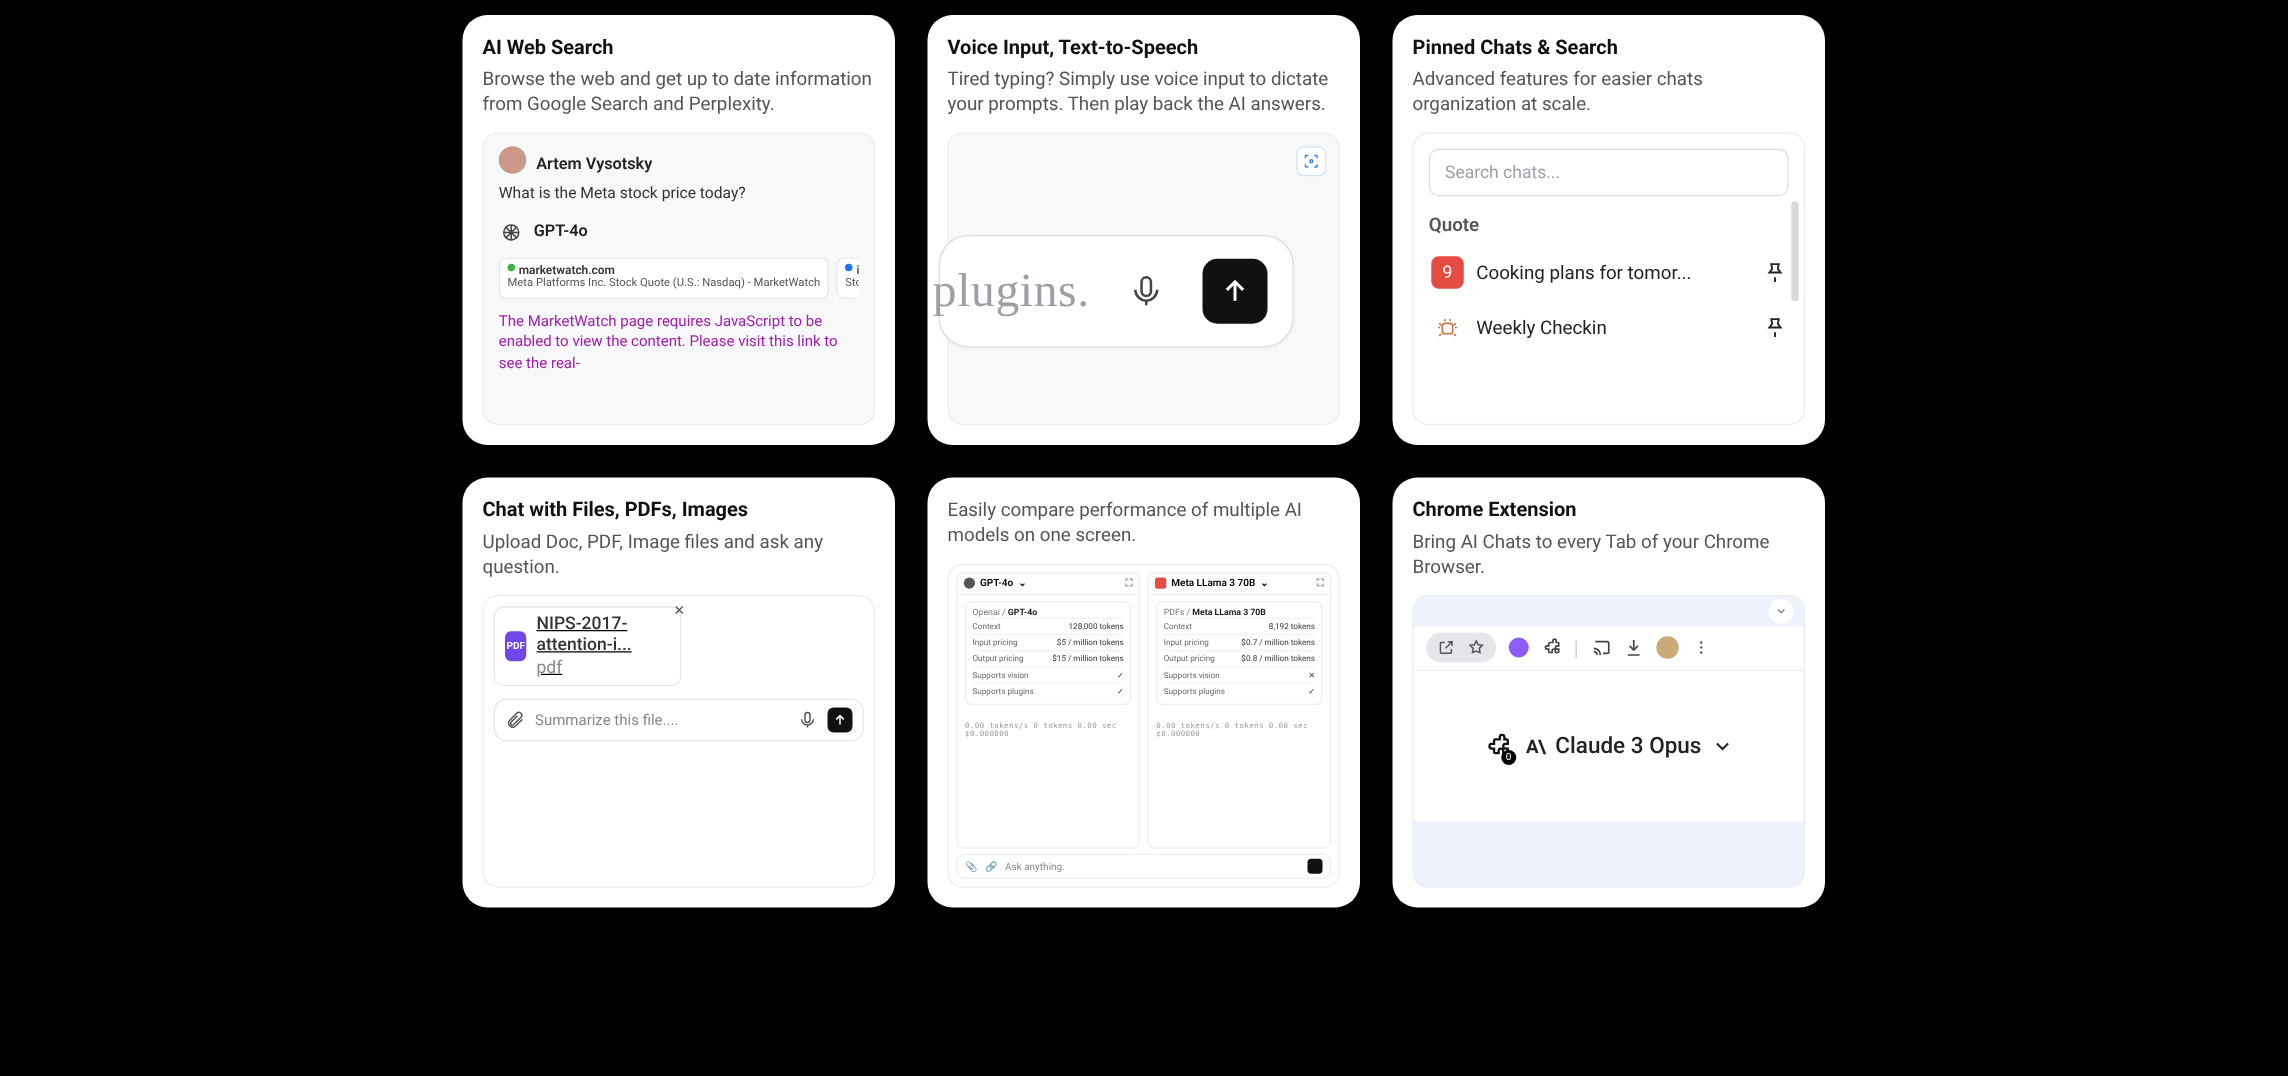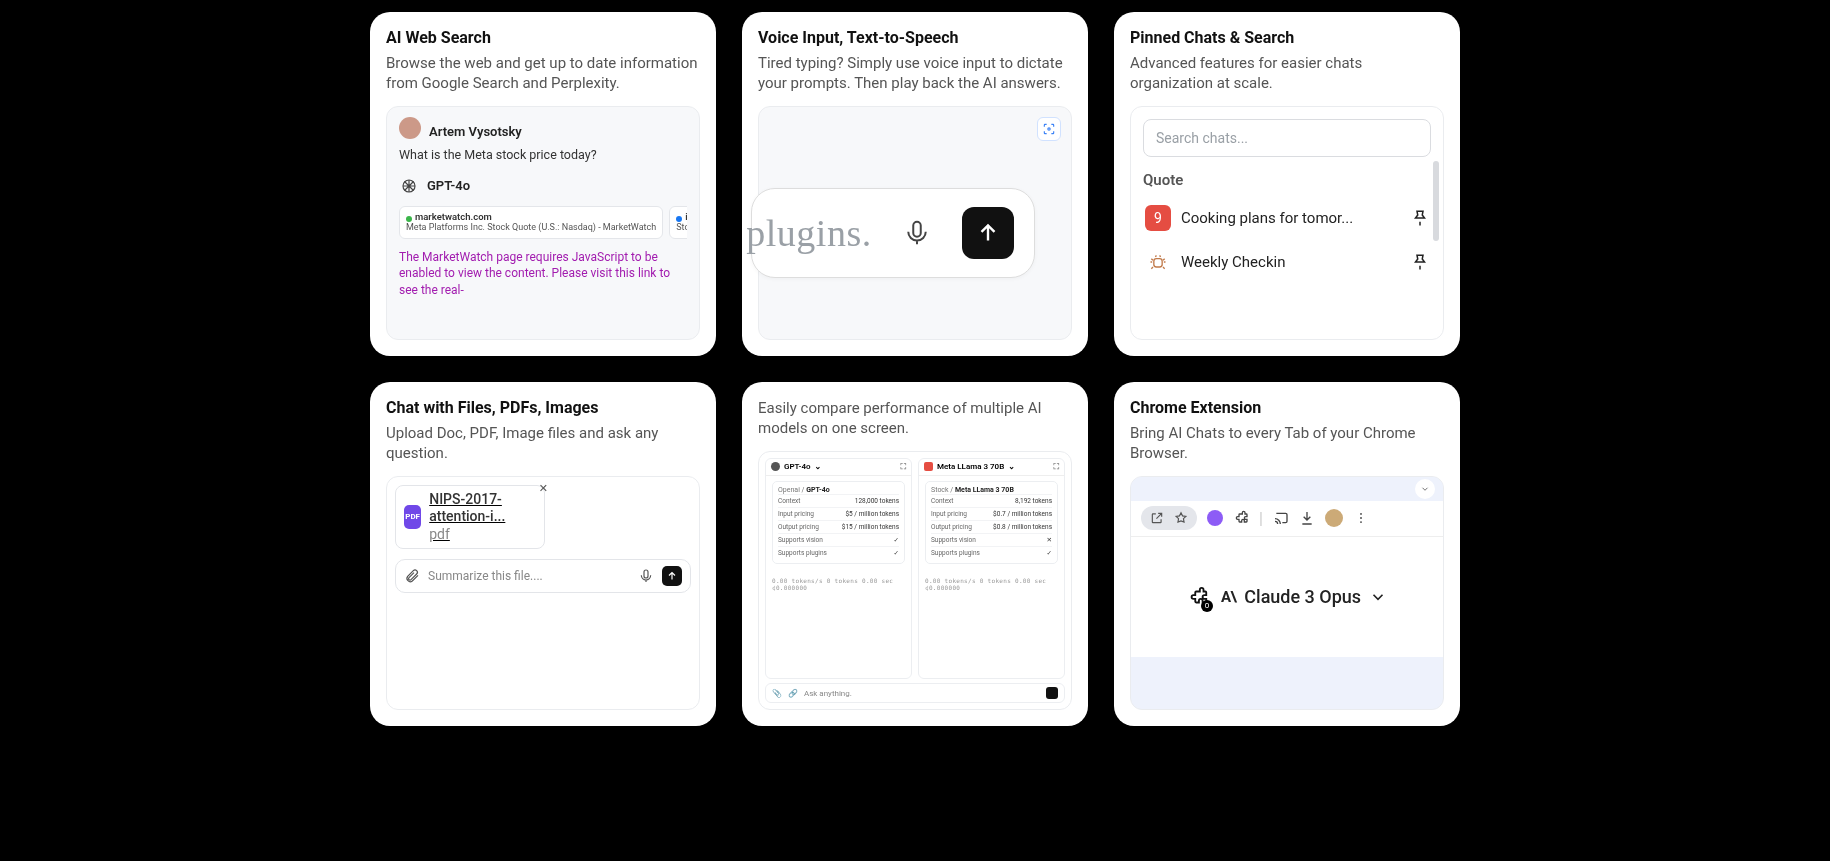--- a/index.html
+++ b/index.html
@@ -52,21 +52,21 @@
   .c1 .user-name { font-size:13px; font-weight:600; color:#222; }
   .c1 .question { font-size:12.5px; color:#333; margin-bottom:14px;}
   .c1 .model-row { display:flex; align-items:center; gap:8px; margin-bottom:10px;}
   .c1 .model-icon { width:20px; height:20px; display:flex; align-items:center; justify-content:center; color:#444;}
   .c1 .model-name { font-size:13px; font-weight:600; color:#222;}
   .c1 .sources { display:flex; gap:6px; margin-bottom:10px; overflow:hidden;}
   .c1 .src {
     border:1px solid #e4e6ea; border-radius:6px; padding:4px 6px; min-width:115px;
     font-size:9px; color:#555; line-height:1.25; background:#fff; flex-shrink:0;
   }
-  .c1 .src .domain { font-weight:600; color:#333; font-size:9.5px; display:flex; align-items:flex-end; gap:3px;}
+  .c1 .src .domain { font-weight:600; color:#333; font-size:9.5px; display:flex; align-items:flex-start; gap:3px;}
   .c1 .src .dot { width:6px; height:6px; border-radius:50%;}
   .c1 .response-text { font-size:12px; color:#a21caf; line-height:1.4;}
 
   
   .c2 .preview {
     display:flex; align-items:center; justify-content:center; overflow:visible;
   }
   .c2 .input-bubble {
     border-radius:24px; border:1px solid #ddd; background:#fff;
     display:flex; align-items:center; gap:24px;
@@ -364,21 +364,21 @@
         </div>
         <div class="col">
           <div class="col-head">
             <span class="brand-ico" style="background:#e54d42"></span>
             <span>Meta LLama 3 70B</span>
               <span>⌄</span>
             <span class="exp">⛶</span>
           </div>
           <div class="col-body">
             <div class="infobox">
-              <div class="info-title"><span>Stock</span> / <b>Meta LLama 3 70B</b></div>
+              <div class="info-title"><span>PDFs</span> / <b>Meta LLama 3 70B</b></div>
               <div class="kv">
                   <span>Context</span>
                   <span class="v">8,192 tokens</span>
                 </div>
               <div class="kv">
                   <span>Input pricing</span>
                   <span class="v">$0.7 / million tokens</span>
                 </div>
               <div class="kv">
                   <span>Output pricing</span>

